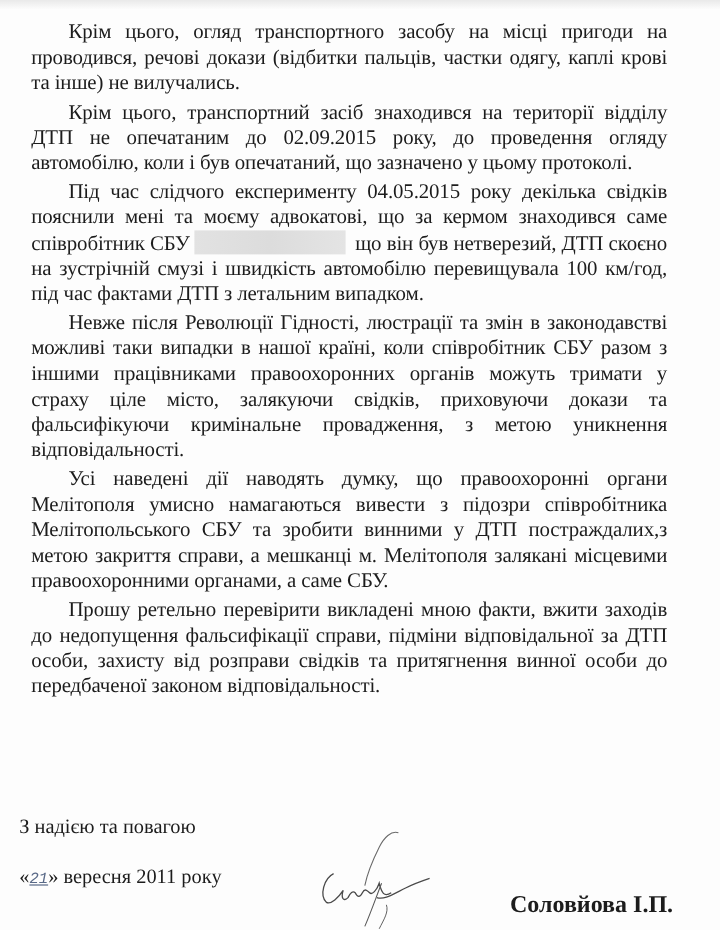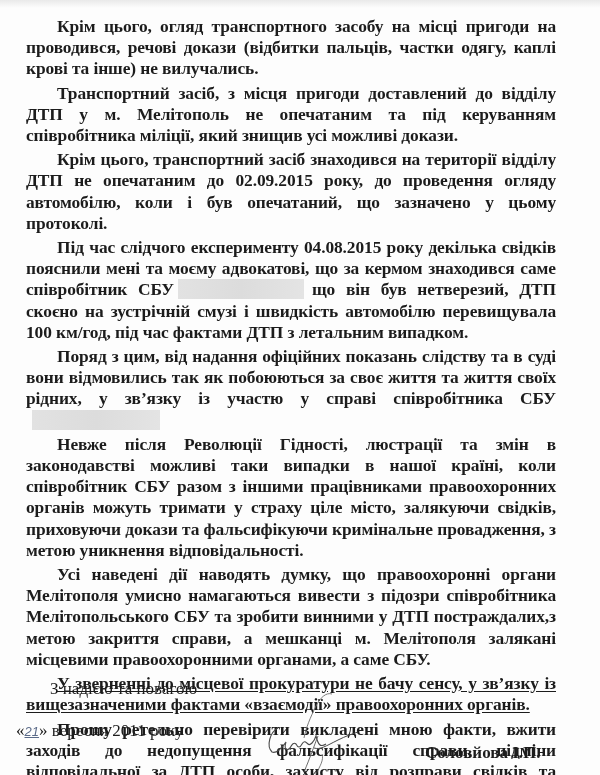--- a/index.html
+++ b/index.html
@@ -17,51 +17,47 @@
   .page {
     position: absolute; left: 26px; top: 16px; width: 530px;
     font-size: 17.4px; line-height: 21.2px;
   }
   .para {
     margin: 0 0 3px 0;
     text-align: justify;
     text-indent: 31px;
     white-space: normal;
     letter-spacing: -0.1px;
-    font-weight: bold;
   }
   .u { text-decoration: underline; text-underline-offset: 2px; }
   .redact {
     display: inline-block; vertical-align: -4px;
     background: linear-gradient(90deg,#e2e2e2,#dcdcdc 50%,#e4e4e4);
     filter: blur(0.6px);
     height: 20px;
   }
   .r1 { width: 126px; margin: 0 8px 0 4px; }
   .r2 { width: 128px; margin-left: 6px; }
-  .closing { position: absolute; left: 16px; top: 679px; font-size: 17px; margin-left: 34px; }
+  .closing { position: absolute; left: 16px; top: 679px; font-size: 17px; }
   .date { position: absolute; left: 16px; top: 721px; font-size: 17px; }
-  .date .hand { color: #5a6a88; font-style: italic; font-family: Liberation Sans, sans-serif; font-size: 13px; text-decoration: underline; }
-  .name { position: absolute; left: 425px; top: 743px; font-size: 17px; font-weight: bold; }
+  .date .hand { color: #5a6a88; font-style: italic; font-family: Liberation Mono, monospace; font-size: 13px; text-decoration: underline; }
+  .name { position: absolute; left: 425px; top: 743px; font-size: 20px; font-weight: bold; }
   .sig { position: absolute; left: 260px; top: 688px; width: 120px; height: 87px; }
 </style>
 </head>
 <body>
 
 <div class="topband"></div>
 
 <div class="page">
   <p class="para">Крім цього, огляд транспортного засобу на місці пригоди на проводився, речові докази (відбитки пальців, частки одягу, каплі крові та інше) не вилучались.</p>
-  <p class="para">Транспортний засіб, з місця пригоди доставлений до відділу ДТП у м. Мелітополь не опечатаним та під керуванням співробітника міліції, який знищив усі можливі докази.</p>
   <p class="para">Крім цього, транспортний засіб знаходився на території відділу ДТП не опечатаним до 02.09.2015 року, до проведення огляду автомобілю, коли і був опечатаний, що зазначено у цьому протоколі.</p>
-  <p class="para"><span>Під час слідчого експерименту 04.08.2015 року декілька свідків пояснили мені та моєму адвокатові, що за кермом знаходився саме співробітник СБУ</span><span class="redact r1"></span><span>що він був нетверезий, ДТП скоєно на зустрічній смузі і швидкість автомобілю перевищувала 100 км/год, під час фактами ДТП з летальним випадком.</span></p>
-  <p class="para"><span>Поряд з цим, від надання офіційних показань слідству та в суді вони відмовились так як побоюються за своє життя та життя своїх рідних, у зв’язку із участю у справі співробітника СБУ</span><span class="redact r2"></span></p>
+  <p class="para"><span>Під час слідчого експерименту 04.05.2015 року декілька свідків пояснили мені та моєму адвокатові, що за кермом знаходився саме співробітник СБУ</span><span class="redact r1"></span><span>що він був нетверезий, ДТП скоєно на зустрічній смузі і швидкість автомобілю перевищувала 100 км/год, під час фактами ДТП з летальним випадком.</span></p>
   <p class="para">Невже після Революції Гідності, люстрації та змін в законодавстві можливі таки випадки в нашої країні, коли співробітник СБУ разом з іншими працівниками правоохоронних органів можуть тримати у страху ціле місто, залякуючи свідків, приховуючи докази та фальсифікуючи кримінальне провадження, з метою уникнення відповідальності.</p>
   <p class="para">Усі наведені дії наводять думку, що правоохоронні органи Мелітополя умисно намагаються вивести з підозри співробітника Мелітопольського СБУ та зробити винними у ДТП постраждалих,з метою закриття справи, а мешканці м. Мелітополя залякані місцевими правоохоронними органами, а саме СБУ.</p>
-  <p class="para u">У зверненні до місцевої прокуратури не бачу сенсу, у зв’язку із вищезазначеними фактами «взаємодії» правоохоронних органів.</p>
   <p class="para">Прошу ретельно перевірити викладені мною факти, вжити заходів до недопущення фальсифікації справи, підміни відповідальної за ДТП особи, захисту від розправи свідків та притягнення винної особи до передбаченої законом відповідальності.</p>
 
 </div>
 
 <div class="closing">З надією та повагою</div>
 
 <div class="date"><span>«</span><span class="hand">21</span><span>»</span><span> вересня 2011  року</span></div>
 
 <svg class="sig" viewBox="0 0 120 87">
   <path d="M72 6 C66 4 60 10 56 18 C50 30 46 40 44 50" fill="none" stroke="#6a6a6a" stroke-width="0.9"></path>

